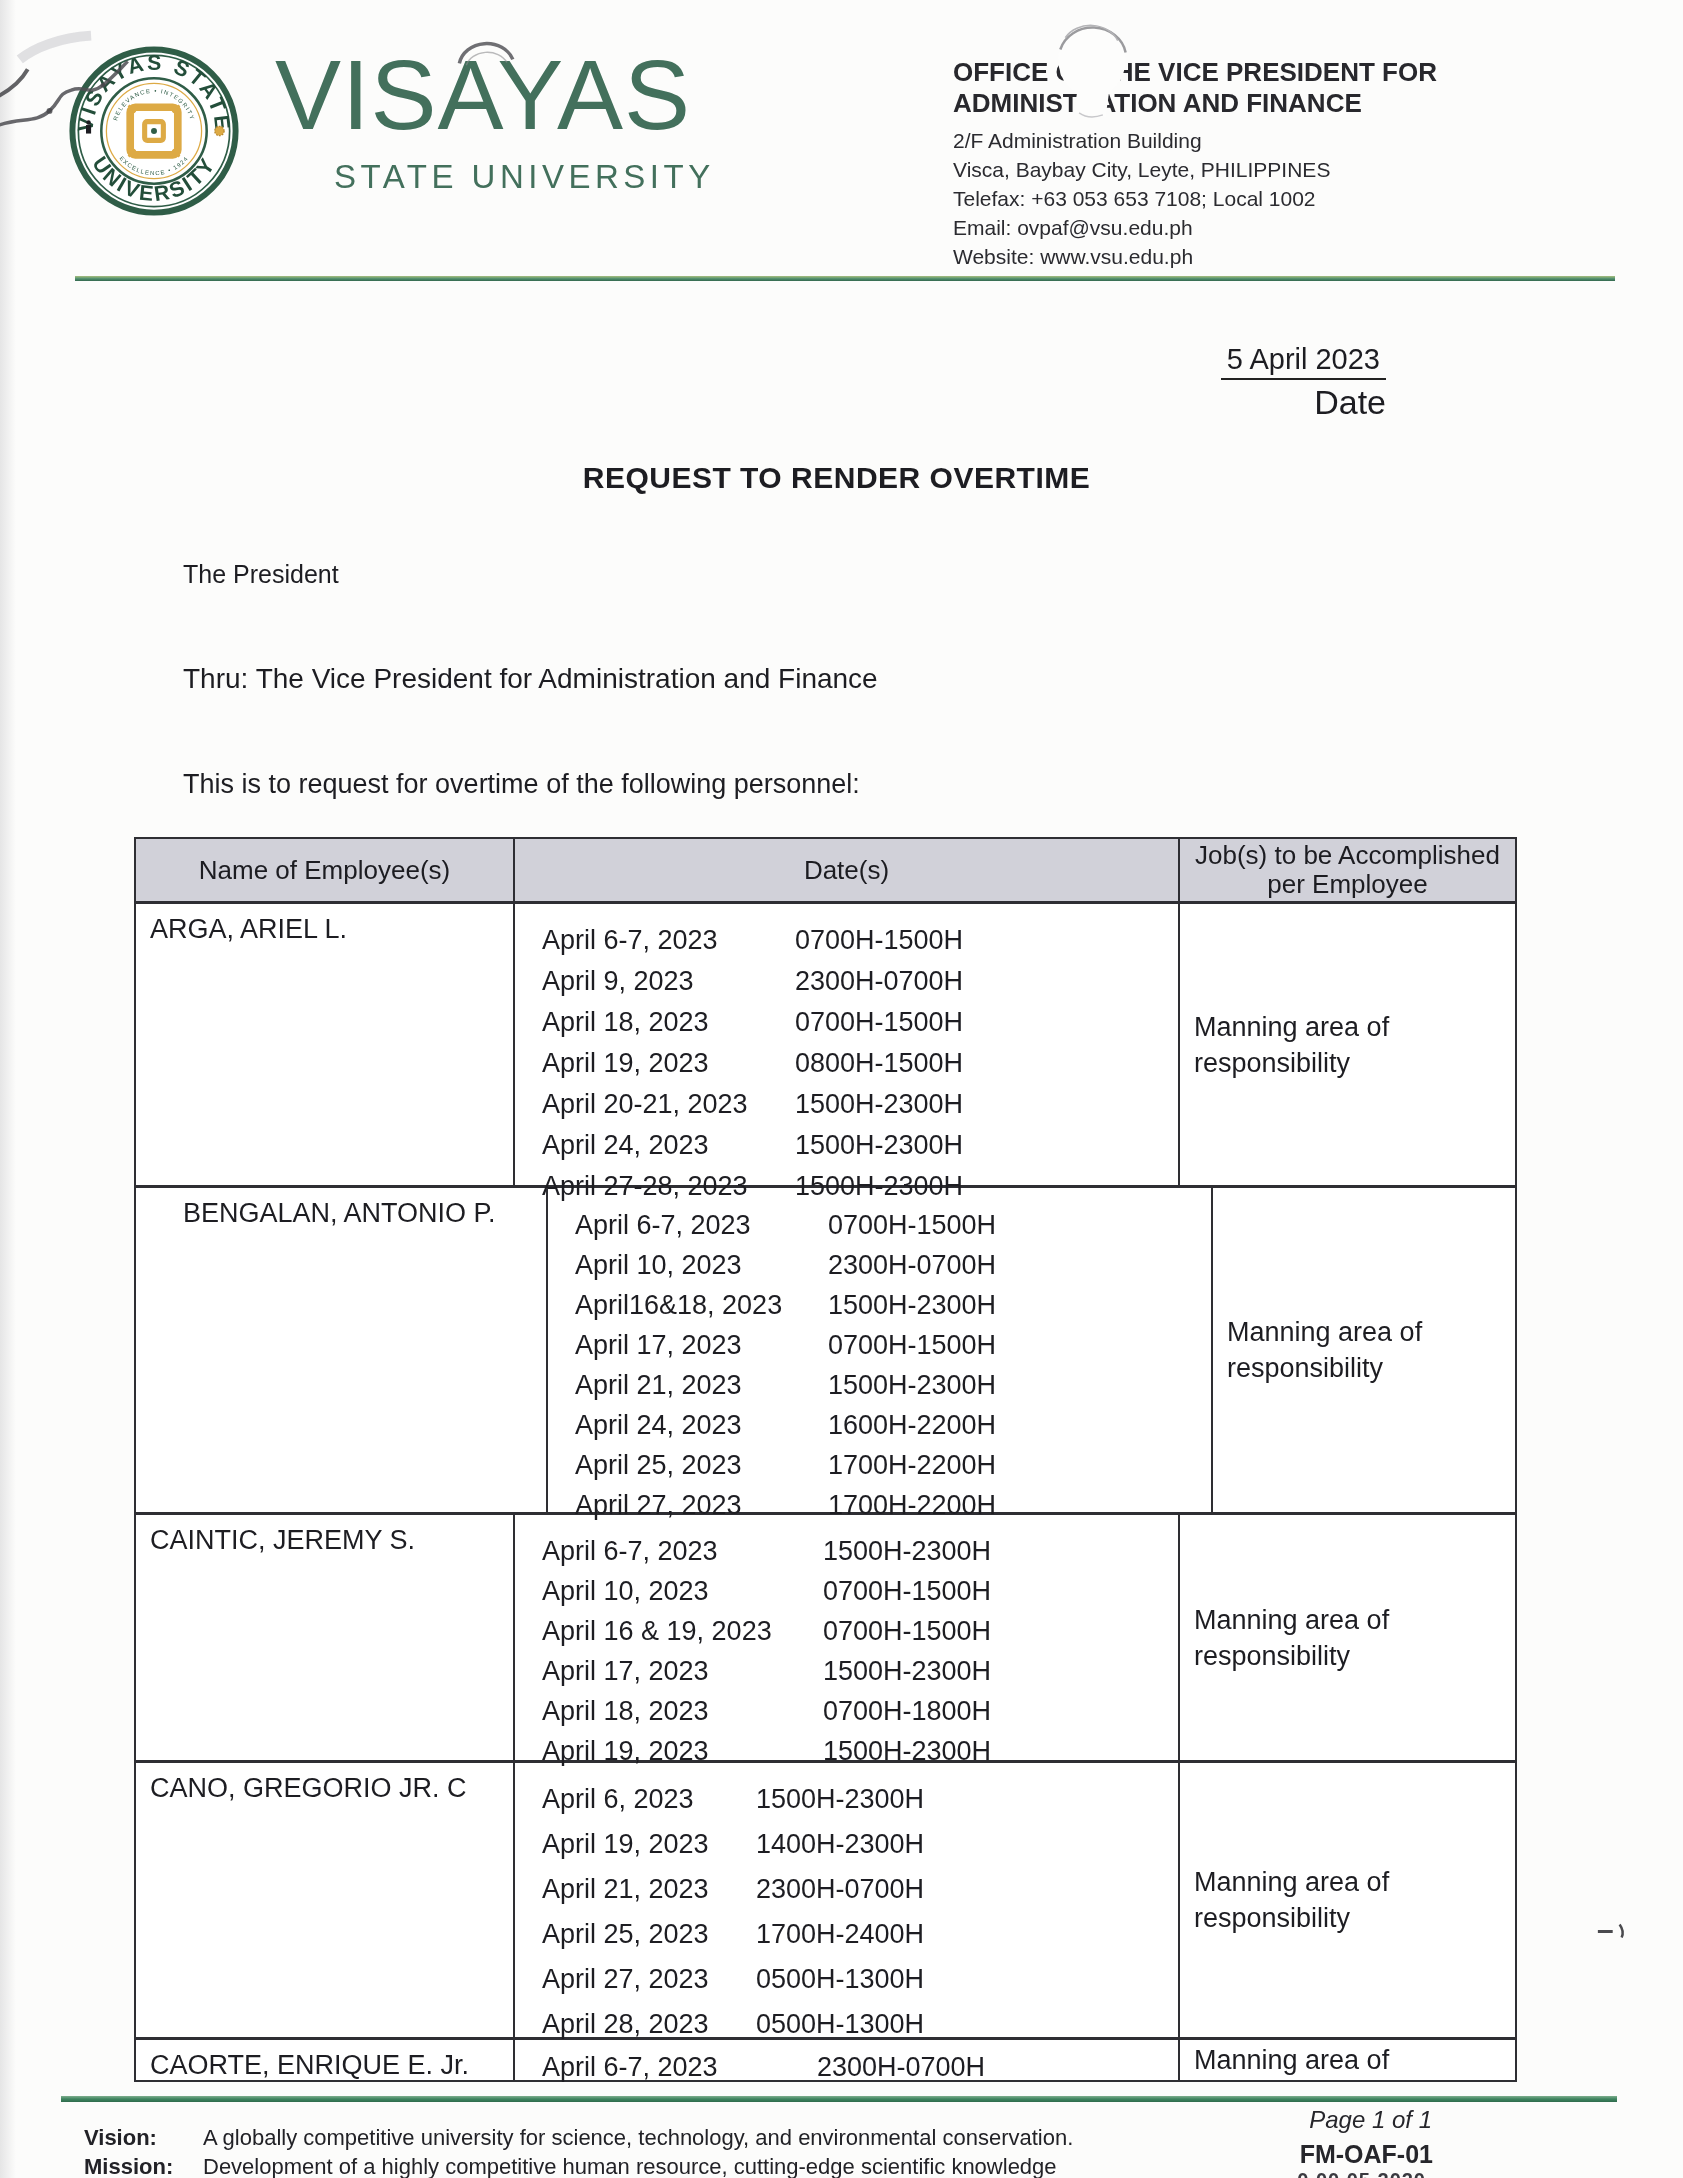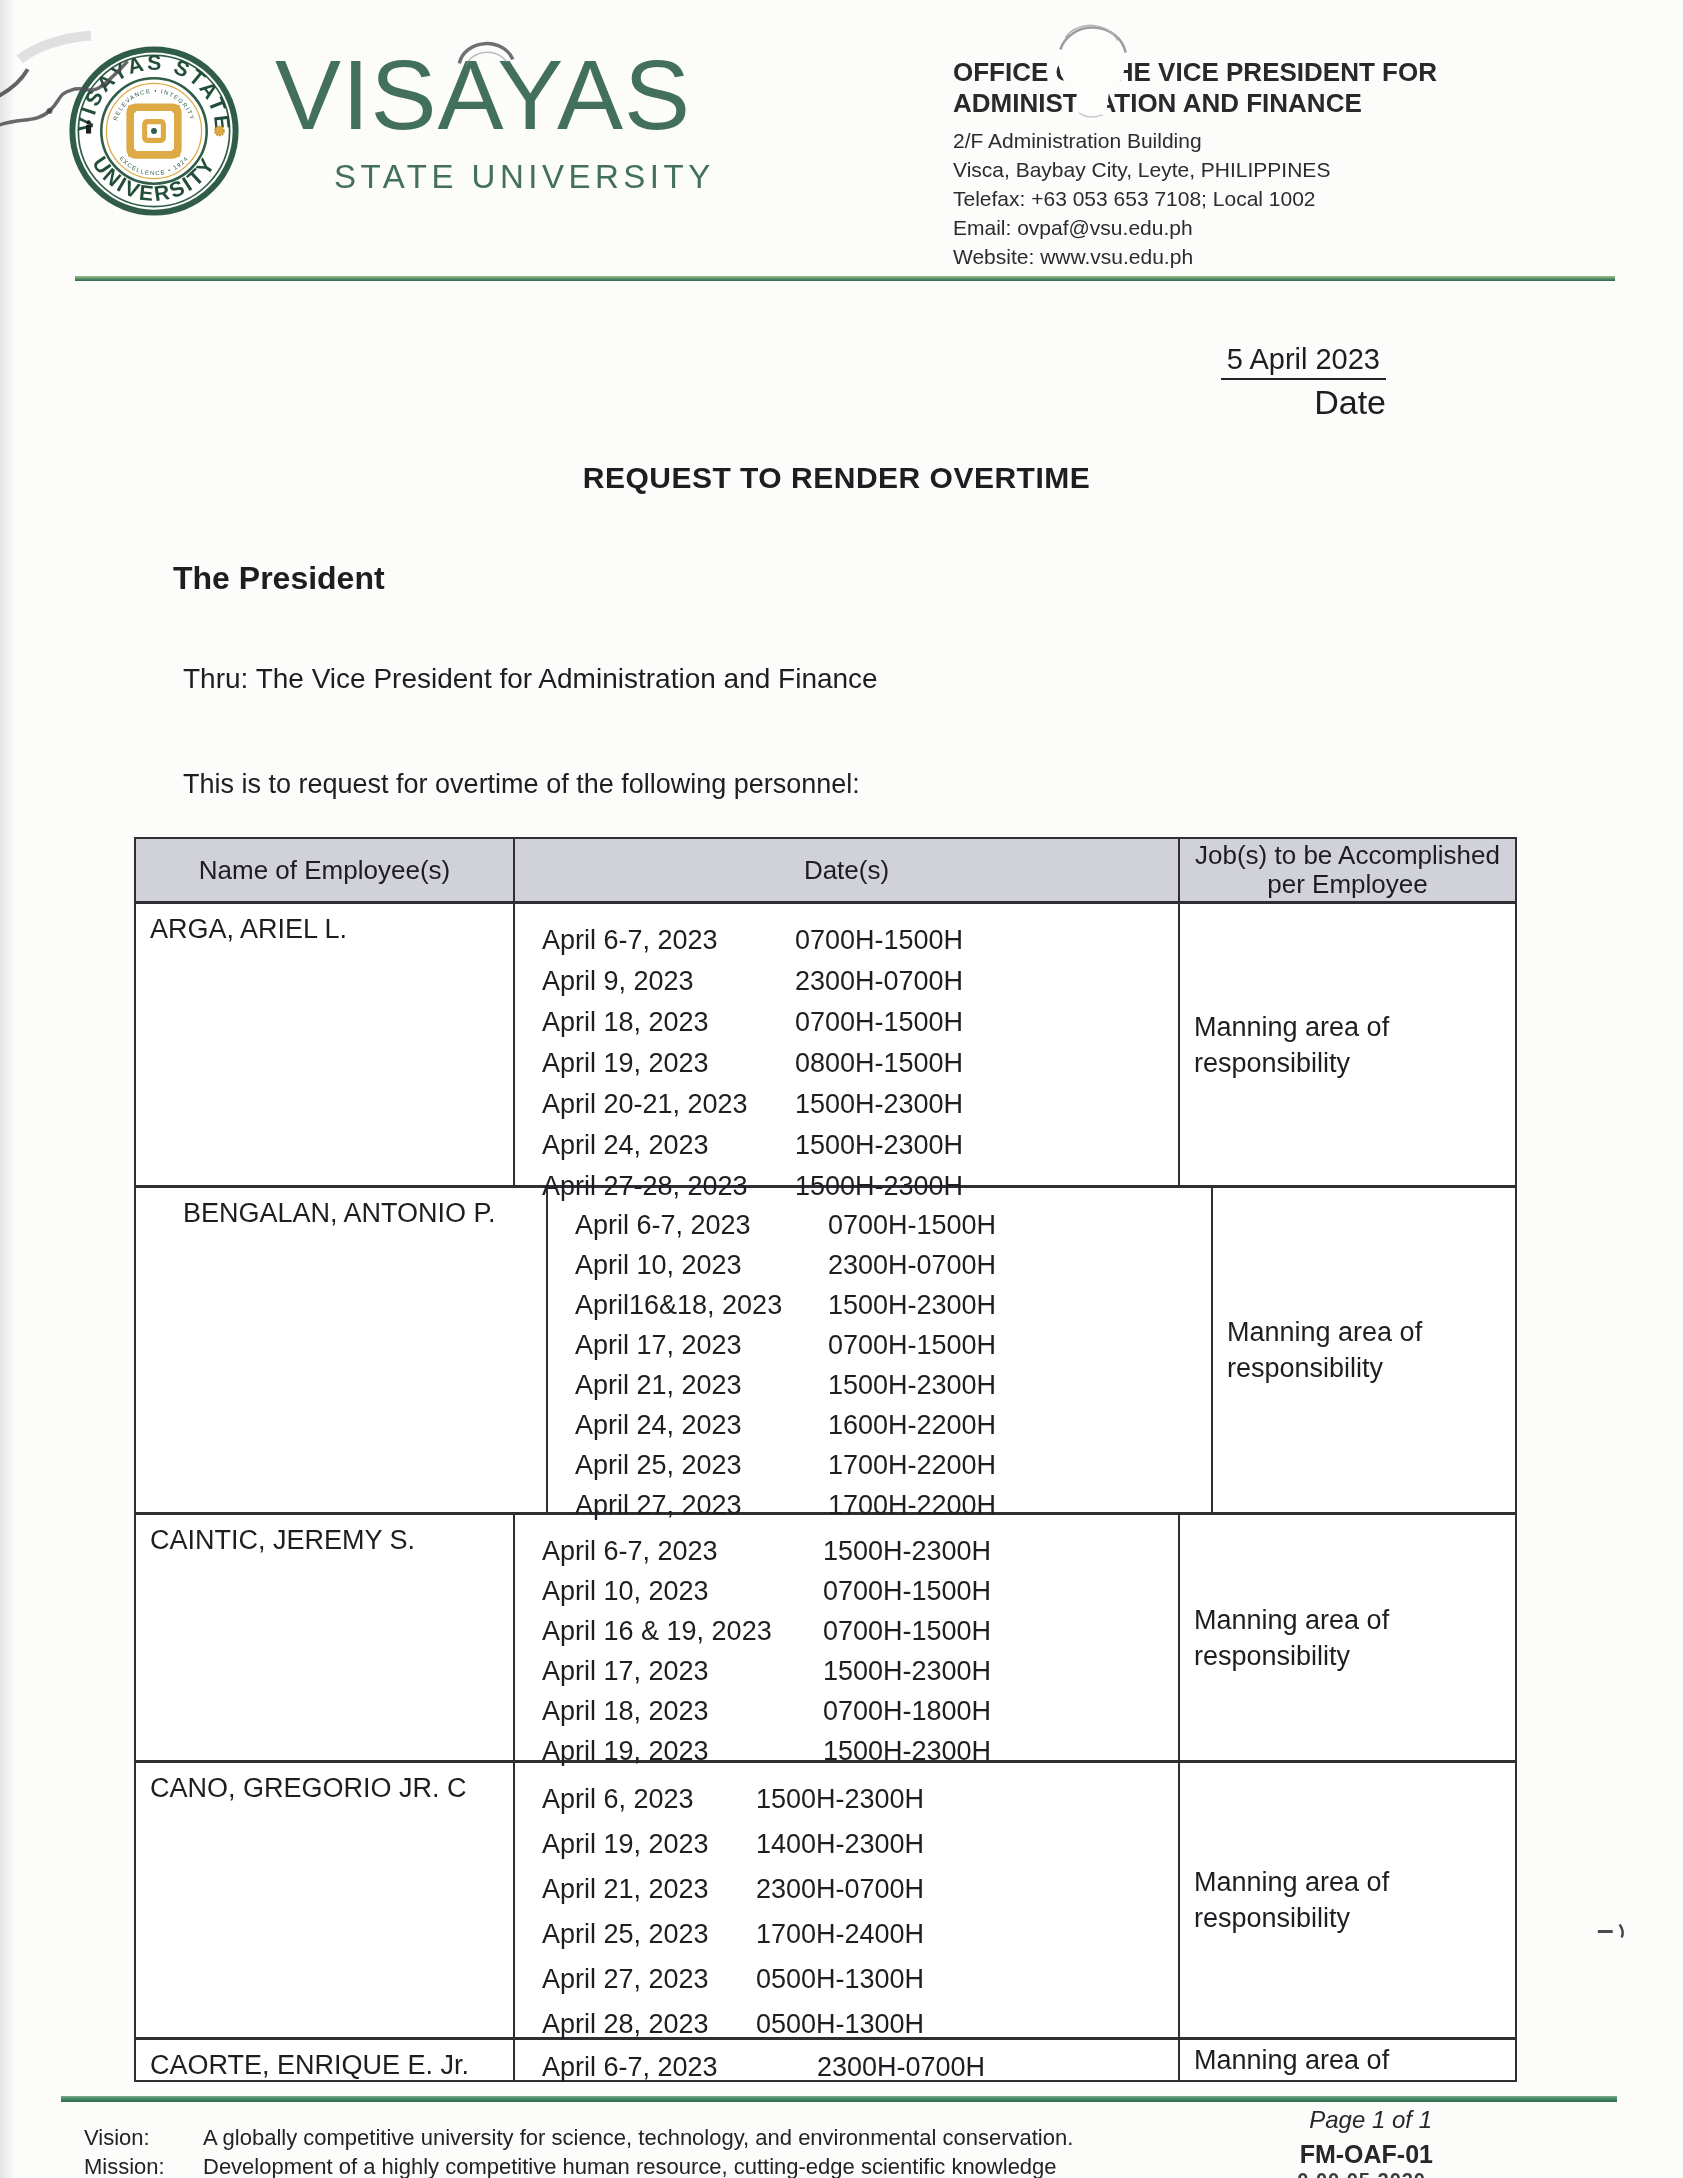--- a/index.html
+++ b/index.html
@@ -26,21 +26,21 @@
   .office .details{margin-top:7px;font-size:21px;line-height:29px;color:#2b2b30;}
   .rule-top{left:75px;top:276px;width:1540px;height:5px;
     background:linear-gradient(to bottom,#a9bf80 0%,#4f8f6e 55%,#33674d 100%);}
   
   .dateblock{left:1168px;top:343px;width:218px;text-align:right;}
   .dateblock .dv{display:inline-block;font-size:29px;padding:0 6px 2px 6px;
     border-bottom:2.5px solid #222;}
   .dateblock .dl{font-size:34px;margin-top:3px;}
   .doc-title{left:0;right:10px;top:461px;text-align:center;
     font-size:30px;font-weight:bold;letter-spacing:0.5px;}
-  .addressee{left:173px;top:560px;font-size:32px;font-weight:bold;}
+  .addressee{left:183px;top:560px;font-size:25px;font-weight:normal;}
   .thru{left:183px;top:663px;font-size:28px;font-weight:normal;}
   .intro{left:183px;top:769px;font-size:27px;}
   
   .ot-table{left:134px;top:837px;width:1383px;border:2.5px solid #2e2e33;
     box-sizing:border-box;background:#fff;}
   .t-head{display:flex;height:65px;background:#d1d1d9;
     border-bottom:3px solid #2e2e33;box-sizing:border-box;}
   .t-row{display:flex;border-bottom:3px solid #2e2e33;box-sizing:border-box;}
   .t-row:last-child{border-bottom:none;}
   .c1{width:379px;box-sizing:border-box;border-right:2px solid #2e2e33;}
@@ -59,21 +59,21 @@
   .row-1{height:327px;padding-left:33px;--lh:40px;--dw:253px;--pt:13px;}
   .row-2{height:248px;--lh:40px;--dw:281px;--pt:12px;}
   .row-3{height:277px;--lh:45px;--dw:214px;--pt:7px;}
   .row-4{height:40px;--lh:41px;--dw:275px;--pt:2px;}
   
   .rule-bottom{left:61px;top:2096px;width:1556px;height:6px;
     background:linear-gradient(to bottom,#7fae8e 0%,#3f8560 50%,#2f6b4d 100%);}
   .page-label{left:1139px;top:2106px;width:293px;text-align:right;
     font-size:24px;font-style:italic;color:#26262b;}
   .vm-row{left:84px;font-size:22px;color:#222227;}
-  .vm-row .lab{display:inline-block;width:119px;font-weight:normal;}
+  .vm-row .lab{display:inline-block;width:119px;font-weight:bold;}
   .vision{top:2125px;}
   .mission{top:2154px;}
   .form-code{left:1139px;top:2140px;width:294px;text-align:right;
     font-size:25px;font-weight:bold;color:#26262b;}
   .form-rev{left:1139px;top:2169px;width:287px;text-align:right;
     font-size:20px;font-weight:bold;color:#3a3a40;letter-spacing:1px;}
   .artifacts{left:0;top:0;width:1683px;height:2178px;pointer-events:none;}
 </style>
 </head>
 <body>

